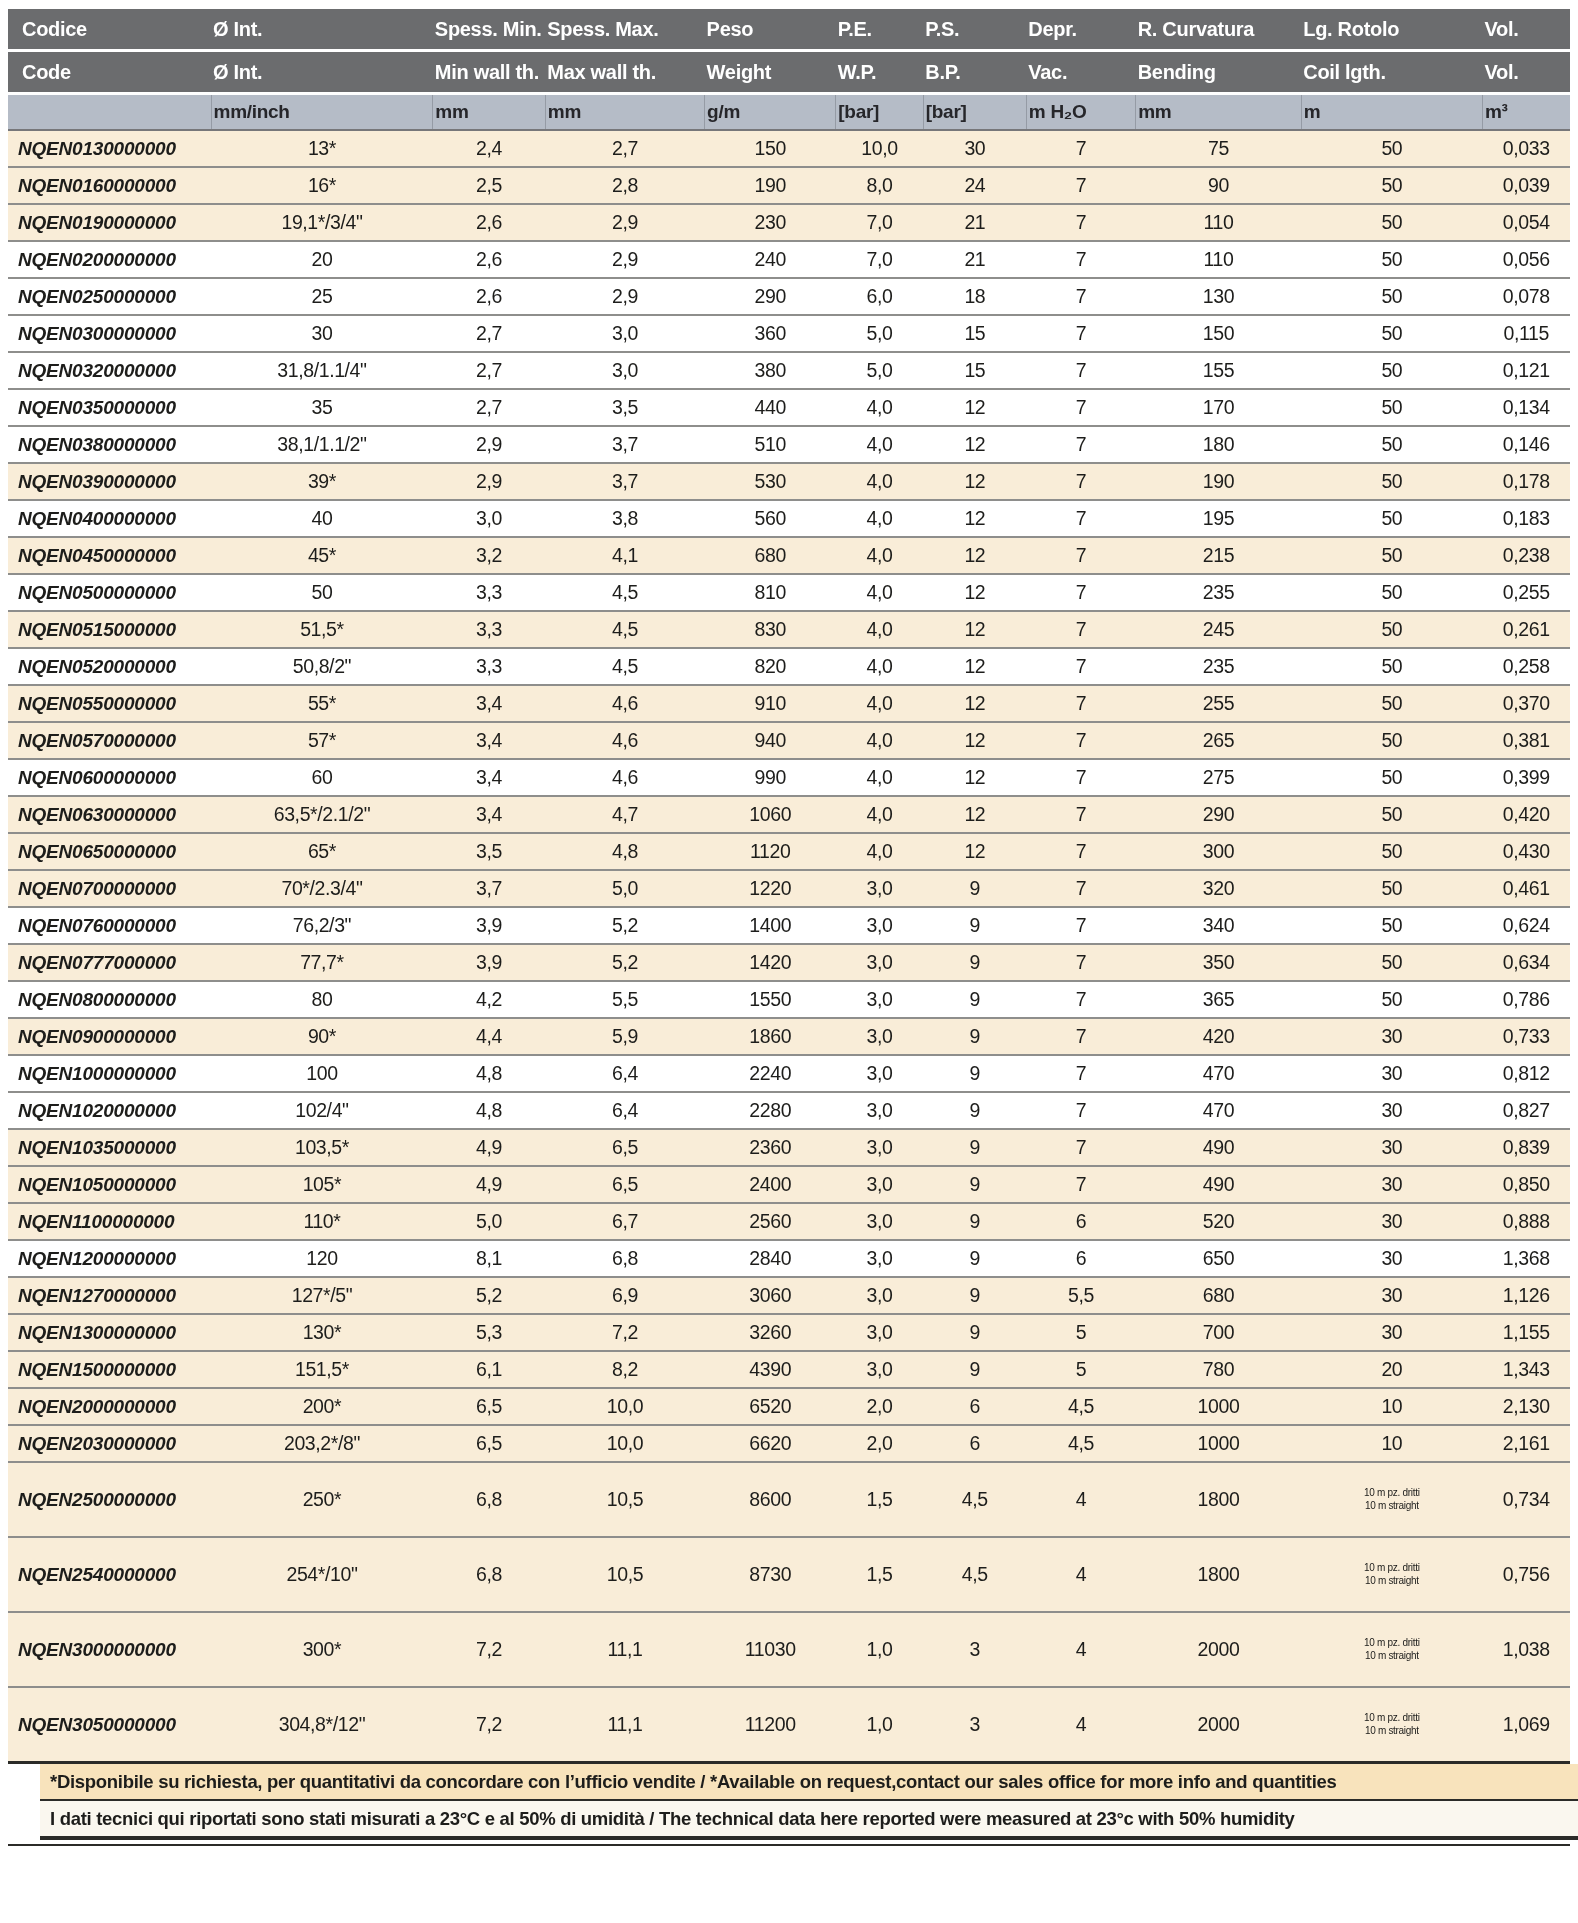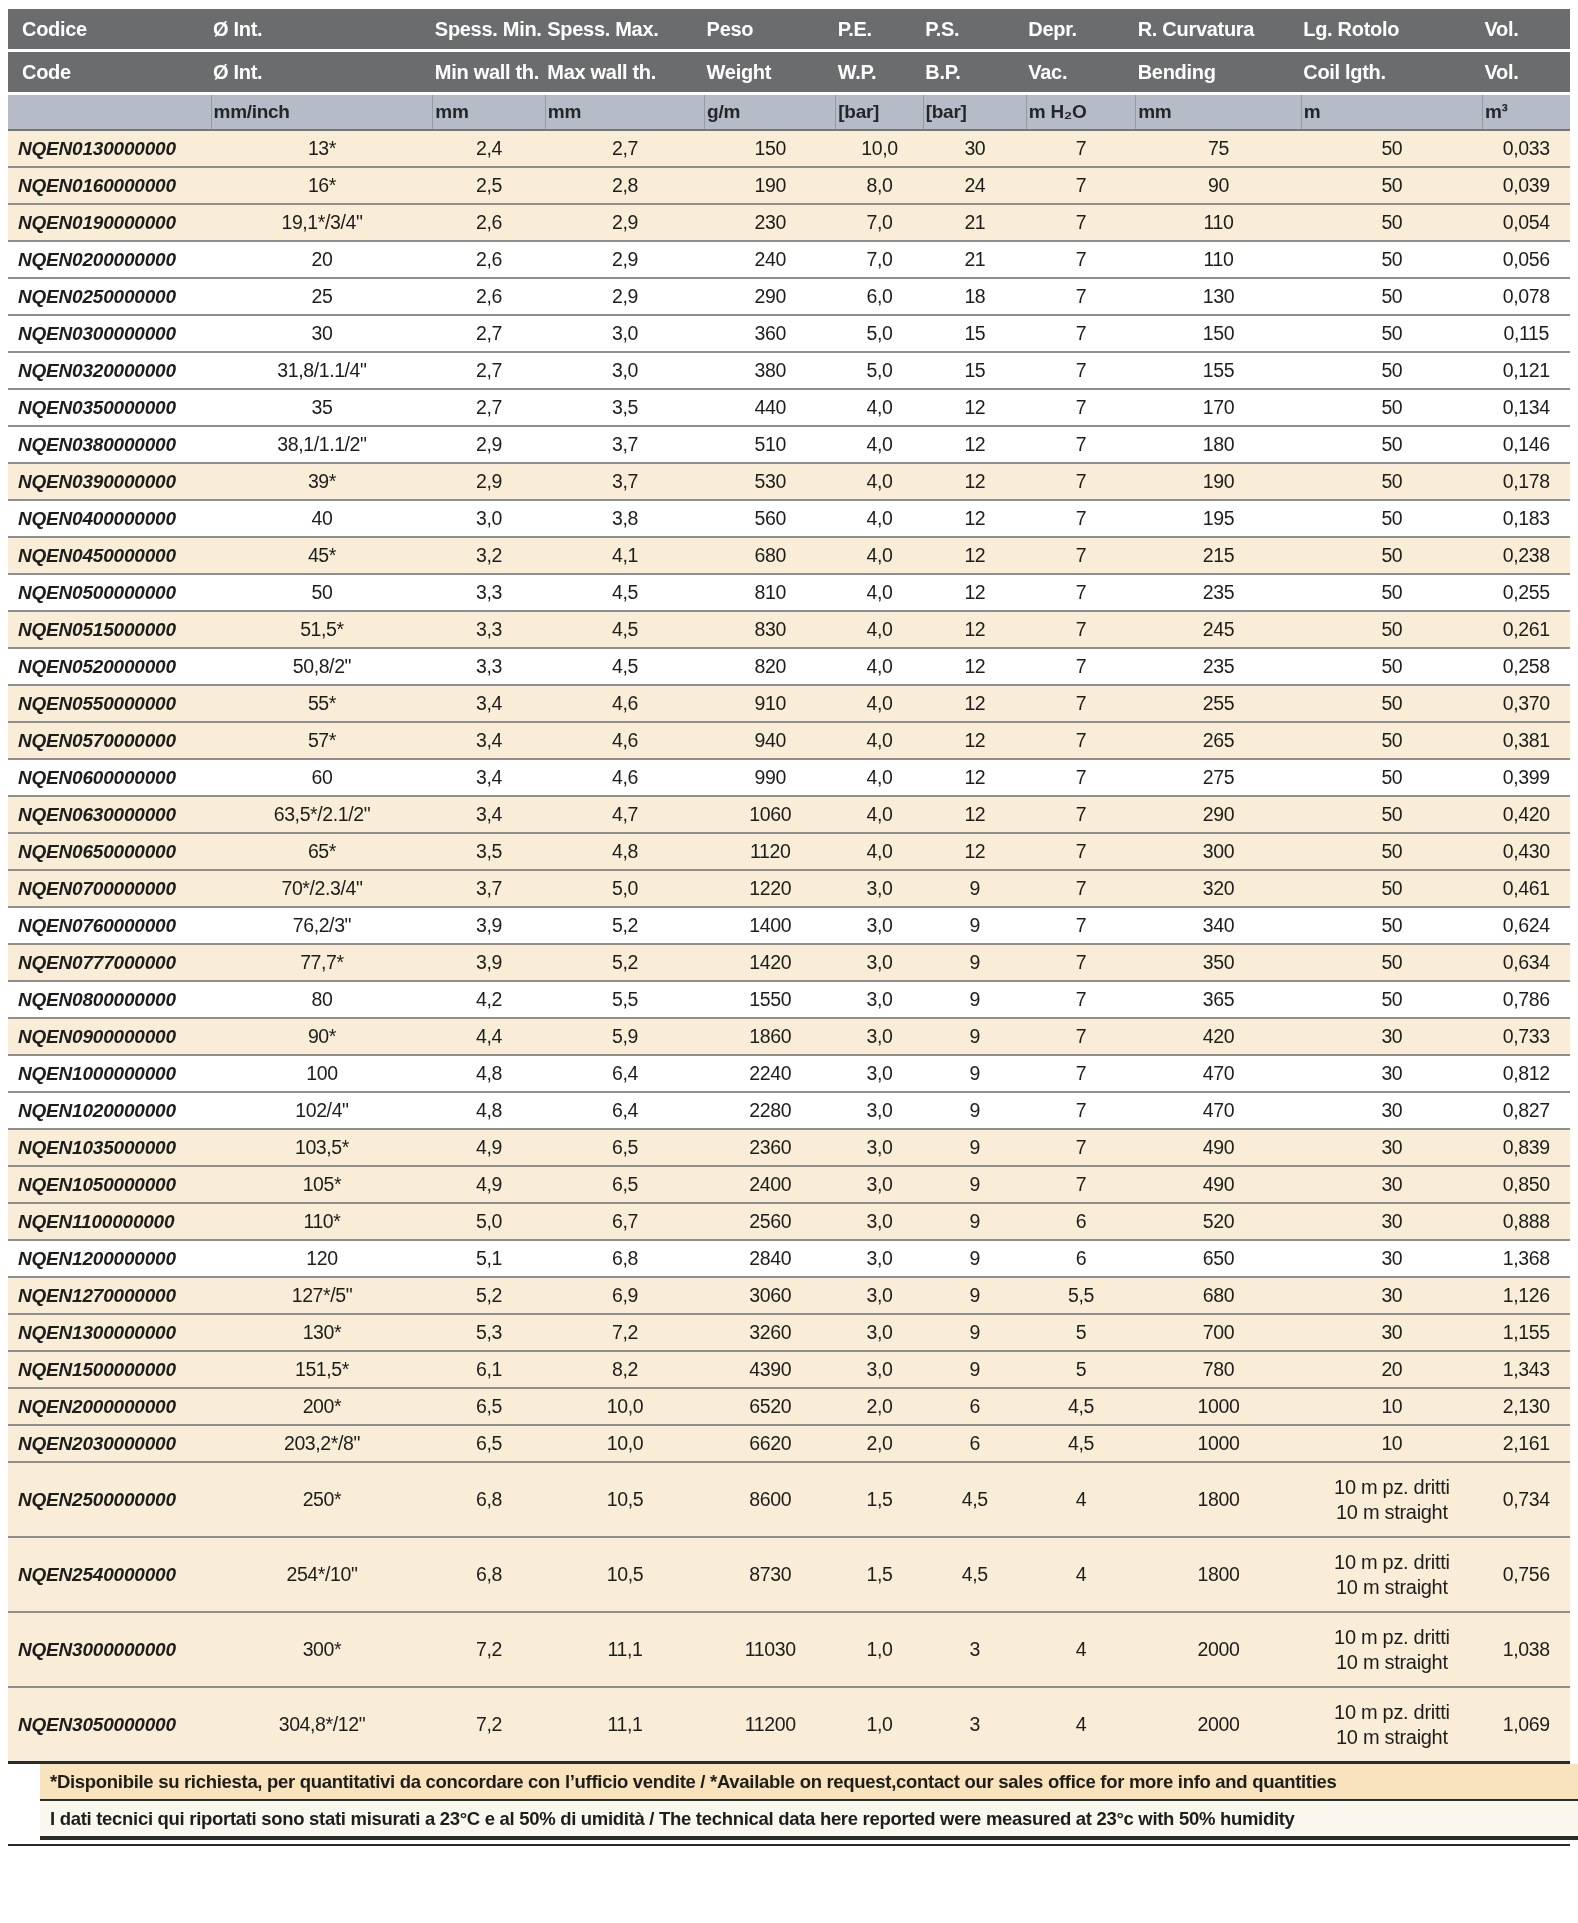--- a/index.html
+++ b/index.html
@@ -68,21 +68,21 @@
     text-align:left;
     padding-left:10px;
     font-weight:bold;
     font-size:19px;
     letter-spacing:-0.2px;
     font-style:italic;
   }
   tbody tr.hl td{ background:var(--cream); }
   tbody tr.tall td{ height:73px; }
   tbody td.col-coil.twoline{
-    font-size:20px;
+    font-size:10px;
     line-height:1.25;
     white-space:pre-line;
     letter-spacing:-0.3px;
   }
   tbody tr:last-child td{ border-bottom:3px solid var(--dark-line); }
   
   .footnote{
     box-sizing:border-box;
     width:100%;
     font-weight:bold;
@@ -546,21 +546,21 @@
           <td class="col-wp">3,0</td>
           <td class="col-bp">9</td>
           <td class="col-vac">6</td>
           <td class="col-bend">520</td>
           <td class="col-coil">30</td>
           <td class="col-vol">0,888</td>
         </tr>
         <tr>
           <td class="col-code">NQEN1200000000</td>
           <td class="col-size">120</td>
-          <td class="col-min">5,1</td>
+          <td class="col-min">8,1</td>
           <td class="col-max">6,8</td>
           <td class="col-weight">2840</td>
           <td class="col-wp">3,0</td>
           <td class="col-bp">9</td>
           <td class="col-vac">6</td>
           <td class="col-bend">650</td>
           <td class="col-coil">30</td>
           <td class="col-vol">1,368</td>
         </tr>
         <tr class="hl">

